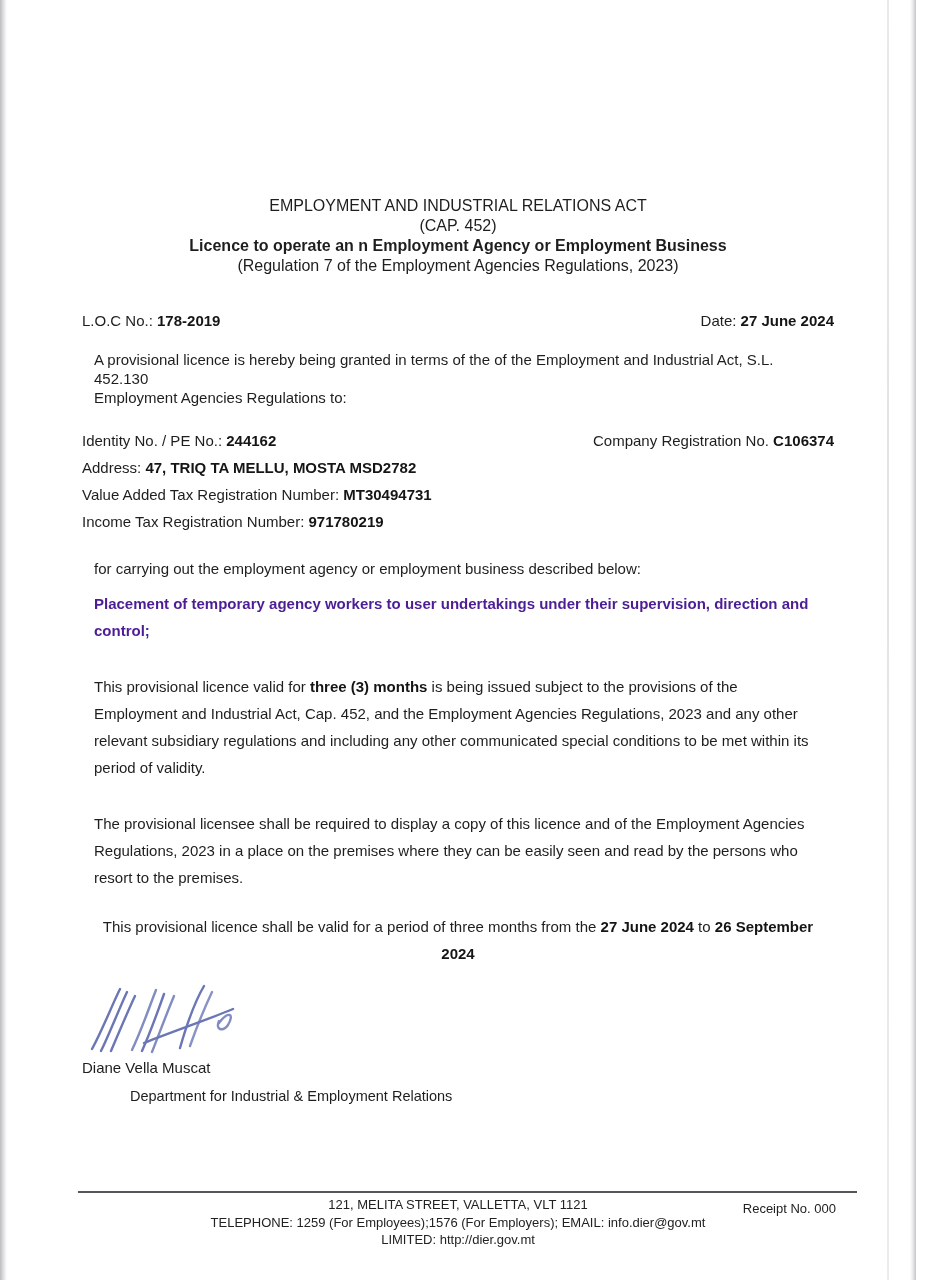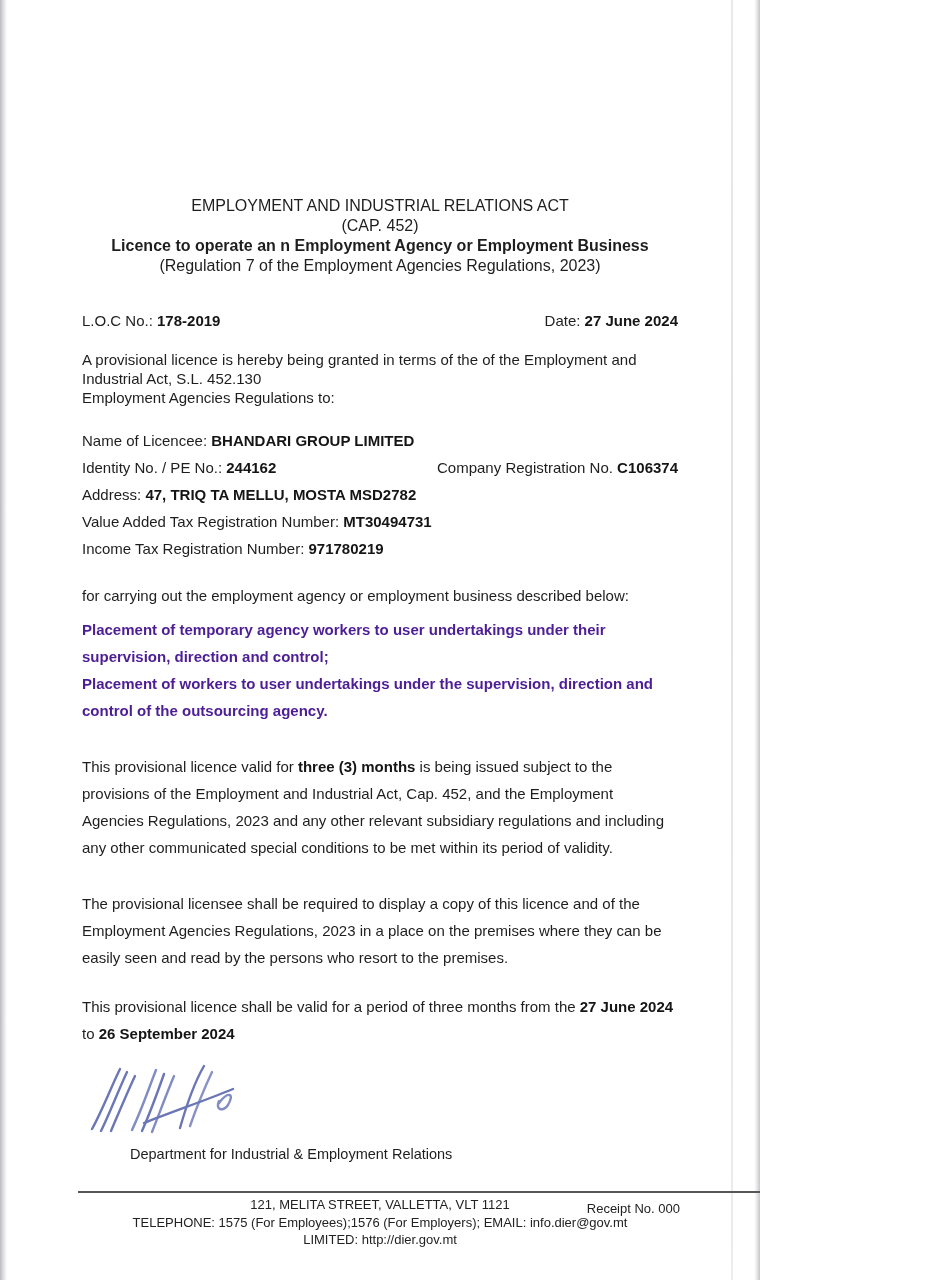--- a/index.html
+++ b/index.html
@@ -1,18 +1,18 @@
 <!DOCTYPE html>
 <html><head>
 <meta charset="utf-8">
 <style>
   html, body { margin: 0; padding: 0; background: #ffffff; }
   .page {
     position: relative;
-    width: 760px;
+    width: 916px;
     height: 1280px;
     background: #ffffff;
     overflow: hidden;
     font-family: "Liberation Sans", sans-serif;
     color: #1e1e1e;
   }
   
   .edge-left {
     position: absolute; left: 0; top: 0; bottom: 0; width: 7px;
     background: linear-gradient(to right, #bcbcc0, #e4e4e7 55%, #ffffff);
@@ -27,34 +27,34 @@
     opacity: .75;
   }
   .content { position: absolute; left: 82px; right: 82px; top: 0; }
 
   .doc-header { padding-top: 196px; text-align: center; font-size: 16px; line-height: 20px; }
   .doc-header .bold { font-weight: bold; }
 
   .meta-row { margin-top: 36px; display: flex; justify-content: space-between; font-size: 15px; }
   b { font-weight: bold; color: #151515; }
 
-  p { margin: 0; }
+  p { margin: 12px; }
   .intro { margin-top: 21px; font-size: 15px; line-height: 19px; }
 
   .details { margin-top: 26px; font-size: 15px; }
   .detail-row { line-height: 16px; margin-bottom: 11px; }
   .detail-row.split { display: flex; justify-content: space-between; }
 
   .lead { margin-top: 30px; font-size: 15px; line-height: 18px; }
 
   .activity { font-size: 15px; font-weight: bold; line-height: 27px; color: #4c1d95; }
   .activity.first { margin-top: 11px; }
 
   .para { margin-top: 29px; font-size: 15px; line-height: 27px; }
-  .para.last { margin-top: 22px; }
+  .para.last { margin-top: 22px; text-align: center; }
 
   .sig-svg { display: block; margin: 14px 0 0 4px; }
   .sig-name { margin-top: 4px; font-size: 15px; line-height: 18px; }
   .sig-title { margin-top: 11px; font-size: 15px; font-weight: bold; line-height: 18px; }
   .sig-dept { margin-top: 10px; font-size: 14.5px; line-height: 18px; margin-left: 48px; }
 
   .footer { position: absolute; left: 0; right: 0; top: 1191px; }
   .footer-rule { position: absolute; left: 78px; width: 779px; top: 0; height: 2px; background: #55565a; }
   .footer-text { position: absolute; left: 0; right: 0; top: 5px; text-align: center; font-size: 13px; line-height: 17.5px; color: #222; }
   .footer-receipt { position: absolute; right: 80px; top: 10px; font-size: 13px; color: #222; }
@@ -77,34 +77,32 @@
     </div>
 
     <div class="meta-row">
       <div><span>L.O.C No.: </span><b>178-2019</b></div>
       <div><span>Date: </span><b>27 June 2024</b></div>
     </div>
 
     <p class="intro"><span>A provisional licence is hereby being granted in terms of the of the Employment and Industrial Act, S.L. 452.130</span><br><span>Employment Agencies Regulations to:</span></p>
 
     <div class="details">
-      <div class="detail-row"><span>Name of Licencee: </span><b>BHANDARI GROUP LIMITED</b></div>
       <div class="detail-row split">
         <span><span>Identity No. / PE No.: </span><b>244162</b></span>
         <span><span>Company Registration No. </span><b>C106374</b></span>
       </div>
       <div class="detail-row"><span>Address: </span><b>47, TRIQ TA MELLU, MOSTA MSD2782</b></div>
       <div class="detail-row"><span>Value Added Tax Registration Number: </span><b>MT30494731</b></div>
       <div class="detail-row"><span>Income Tax Registration Number: </span><b>971780219</b></div>
     </div>
 
     <p class="lead">for carrying out the employment agency or employment business described below:</p>
 
     <p class="activity first">Placement of temporary agency workers to user undertakings under their supervision, direction and control;</p>
-    <p class="activity">Placement of workers to user undertakings under the supervision, direction and control of the outsourcing agency.</p>
 
     <p class="para"><span>This provisional licence valid for </span><b>three (3) months</b><span> is being issued subject to the provisions of the Employment and Industrial Act, Cap. 452, and the Employment Agencies Regulations, 2023 and any other relevant subsidiary regulations and including any other communicated special conditions to be met within its period of validity.</span></p>
 
     <p class="para">The provisional licensee shall be required to display a copy of this licence and of the Employment Agencies Regulations, 2023 in a place on the premises where they can be easily seen and read by the persons who resort to the premises.</p>
 
     <p class="para last"><span>This provisional licence shall be valid for a period of three months from the </span><b>27 June 2024</b><span> to </span><b>26 September 2024</b></p>
 
     <svg class="sig-svg" width="150" height="74" viewBox="0 0 150 74">
       <g fill="none" stroke="#5b68ae" stroke-width="2.4" stroke-linecap="round" opacity="0.9">
         <path d="M6,68 C16,50 26,24 34,8"></path>
@@ -113,25 +111,26 @@
         <path d="M46,69 C56,48 64,24 70,9" opacity="0.85"></path>
         <path d="M56,70 C64,52 72,30 78,13"></path>
         <path d="M66,71 C72,56 80,34 88,15" opacity="0.85"></path>
         <path d="M94,67 C100,46 108,22 118,5"></path>
         <path d="M104,65 C110,48 118,28 126,11" opacity="0.8"></path>
         <path d="M58,62 C88,50 118,40 147,28"></path>
         <path d="M133,42 C142,30 149,32 142,44 C137,51 129,49 133,40" opacity="0.85"></path>
       </g>
     </svg>
 
+    <div class="sig-name">Diane Vella Muscat</div>
     <div class="sig-dept">Department for Industrial &amp; Employment Relations</div>
   </div>
 
   <div class="footer">
     <div class="footer-rule"></div>
     <div class="footer-text">
       <div>121, MELITA STREET, VALLETTA, VLT 1121</div>
-      <div>TELEPHONE: 1575 (For Employees);1576 (For Employers); EMAIL: info.dier@gov.mt</div>
+      <div>TELEPHONE: 1259 (For Employees);1576 (For Employers); EMAIL: info.dier@gov.mt</div>
       <div>LIMITED: http://dier.gov.mt</div>
     </div>
     <div class="footer-receipt">Receipt No. 000</div>
   </div>
 </div>
 
 </body></html>

